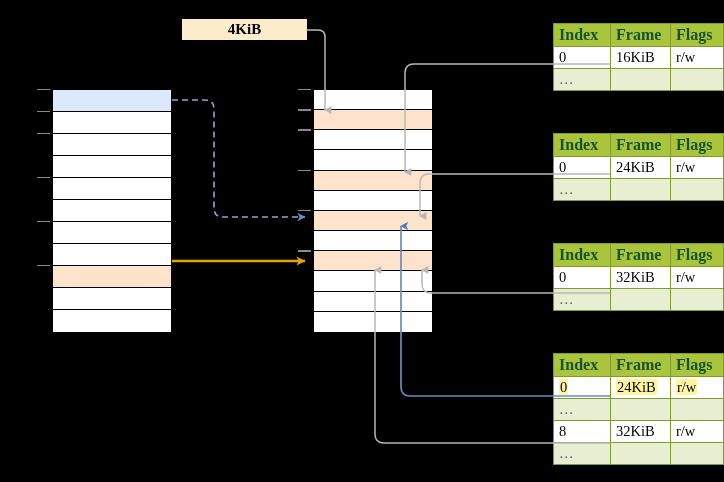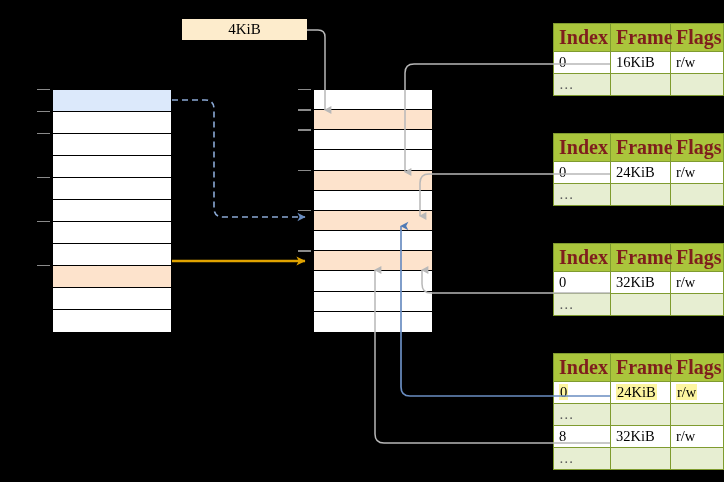--- a/index.html
+++ b/index.html
@@ -13,30 +13,30 @@
   .cell:last-child{border-bottom:none;}
   .cell.blue{background:#dce9fb;}
   .cell.orange{background:#fde3cc;}
 
   
   .tick{position:absolute;height:1.4px;background:#8a8a8a;width:13px;}
 
   
   .sizebox{position:absolute;background:#fdeccc;border:none;
            display:flex;align-items:center;justify-content:center;
-           font-size:15px;color:#000;}
+           font-size:15px;color:#000;font-weight:bold;}
 
   
   .ptable{position:absolute;border-collapse:collapse;
           background:#fff;table-layout:fixed;}
   .ptable td,.ptable th{border:1px solid #7f9b2f;
           font-size:14.5px;padding:2px 5px;height:22px;
           box-sizing:border-box;text-align:left;
           font-family:"Liberation Serif","DejaVu Serif",serif;}
-  .ptable th{background:#aac53c;color:#7f1d1d;font-weight:bold;font-size:20px;}
+  .ptable th{background:#aac53c;color:#14532d;font-weight:bold;font-size:16px;}
   .ptable td.dots{background:#e7eed2;color:#5a5a5a;letter-spacing:1.5px;}
   .ptable td.val{background:#fff;color:#000;}
   .hl{background:#fdf5a0;padding:0 1px;}
 
   svg.wires{position:absolute;left:0;top:0;width:724px;height:482px;
             pointer-events:none;overflow:visible;}
 </style>
 </head>
 <body>
 

